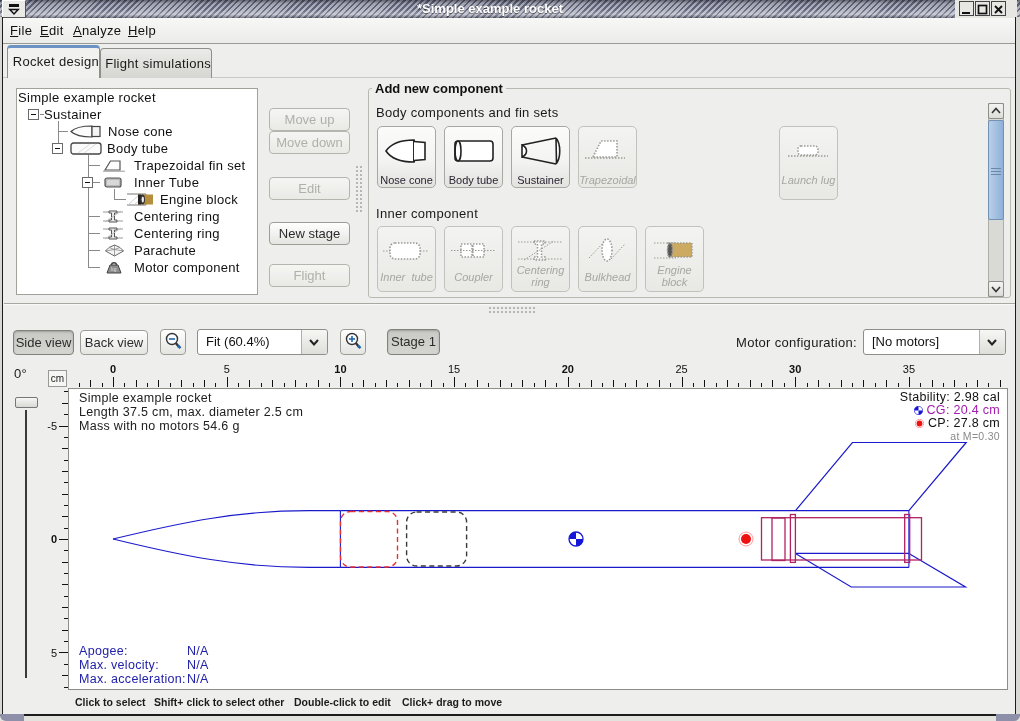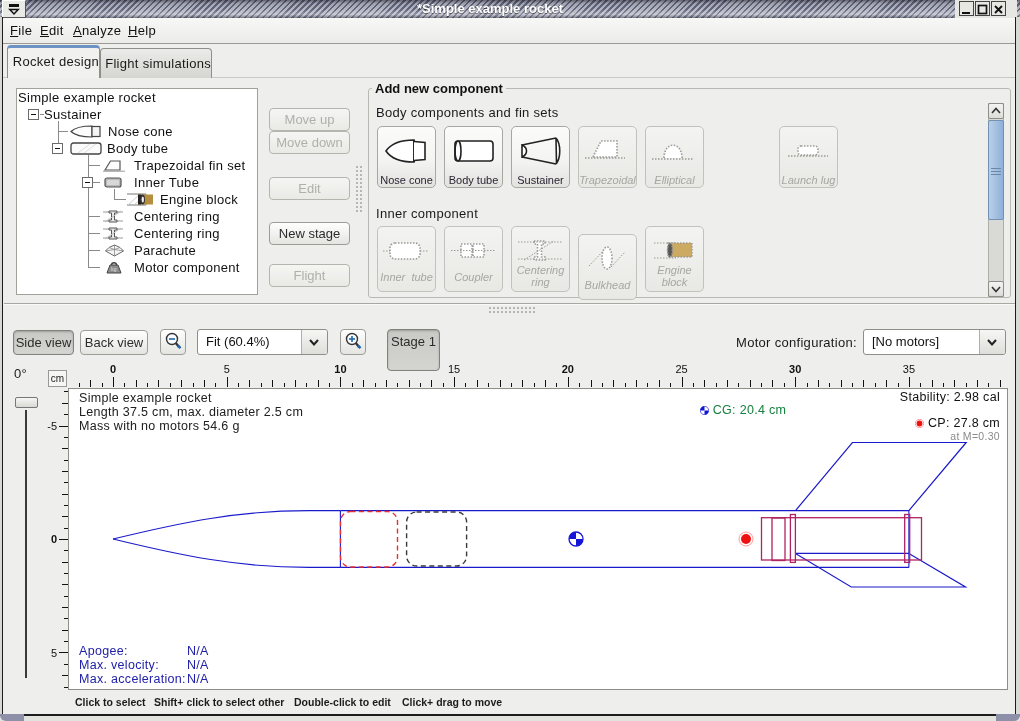--- a/index.html
+++ b/index.html
@@ -201,30 +201,21 @@
     </div>
 <div class="cbtn dis" style="left:578px;top:126px;height:62px;">
       <svg style="position:absolute;left:0;top:2px;" width="57" height="46" viewBox="0 0 57 46">
         <g fill="none" stroke="#9a9a96" stroke-width="1.6" stroke-dasharray="1.5,1.5">
           <path d="M14 28 L22 12 L38 12 L38 28 Z" fill="#fff"></path>
           <path d="M6 29 L46 29"></path>
         </g>
       </svg>
       <div class="clabel" style="top:47px;">Trapezoidal</div>
     </div>
-<div class="cbtn dis" style="left:645px;top:126px;height:62px;">
-      <svg style="position:absolute;left:0;top:2px;" width="57" height="46" viewBox="0 0 57 46">
-        <g fill="none" stroke="#9a9a96" stroke-width="1.6" stroke-dasharray="1.5,1.5">
-          <path d="M18 29 C18 12 36 12 36 29" fill="#fff"></path>
-          <path d="M6 30 L48 30"></path>
-        </g>
-      </svg>
-      <div class="clabel" style="top:47px;">Elliptical</div>
-    </div>
-<div class="cbtn dis" style="left:779px;top:126px;height:62px;">
+<div class="cbtn dis" style="left:779px;top:126px;height:74px;">
       <svg style="position:absolute;left:0;top:2px;" width="57" height="46" viewBox="0 0 57 46">
         <g fill="none" stroke="#9a9a96" stroke-width="1.6" stroke-dasharray="1.5,1.5">
           <rect x="18" y="17" width="20" height="9" rx="3" fill="#fff"></rect>
           <path d="M8 27 L48 27"></path>
         </g>
       </svg>
       <div class="clabel" style="top:47px;">Launch lug</div>
     </div>
 <div class="cbtn dis" style="left:377px;top:226px;height:66px;">
       <svg style="position:absolute;left:0;top:2px;" width="57" height="46" viewBox="0 0 57 46">
@@ -248,21 +239,21 @@
 <div class="cbtn dis" style="left:511px;top:226px;height:66px;">
       <svg style="position:absolute;left:0;top:2px;" width="57" height="46" viewBox="0 0 57 46">
         <g fill="none" stroke="#9a9a96" stroke-width="1.6" stroke-dasharray="1.5,1.5">
           <path d="M22 12 L33 12 L33 15 L29.5 15 L29.5 28 L33 28 L33 31 L22 31 L22 28 L25.5 28 L25.5 15 L22 15 Z" fill="#fff"></path>
           <path d="M6 13 L50 13 M6 30 L50 30" stroke-width="1"></path>
           <path d="M12 31 L42 12" stroke-width="1"></path>
         </g>
       </svg>
       <div class="clabel" style="top:37px;">Centering<br>ring</div>
     </div>
-<div class="cbtn dis" style="left:578px;top:234px;height:66px;">
+<div class="cbtn dis" style="left:578px;top:226px;height:66px;">
       <svg style="position:absolute;left:0;top:2px;" width="57" height="46" viewBox="0 0 57 46">
         <g fill="none" stroke="#9a9a96" stroke-width="1.6" stroke-dasharray="1.5,1.5">
           <ellipse cx="28" cy="21" rx="5" ry="11" fill="#fff"></ellipse>
           <path d="M8 13 L48 13 M8 30 L48 30" stroke-width="0" opacity="0"></path>
           <path d="M10 29 L25 13 M32 30 L46 15" stroke-width="1"></path>
         </g>
       </svg>
       <div class="clabel" style="top:44px;">Bulkhead</div>
     </div>
 <div class="cbtn dis" style="left:645px;top:226px;height:66px;">
@@ -321,21 +312,21 @@
 <div class="combo" style="left:197px;top:329px;width:131px;height:26px;line-height:24px;"><span style="margin-left:8px;">Fit (60.4%)</span><div class="comboarrow"><svg width="24" height="24" style="margin-top:0px;">
           <path d="M8 10 L12 14.5 L16 10" fill="none" stroke="#222" stroke-width="2"></path>
         </svg></div></div>
 <div class="btn" style="left:340px;top:329px;width:26px;height:26px;"><svg width="24" height="24" viewBox="0 0 24 24">
         <circle cx="11" cy="9" r="5.5" fill="#f8fbff" stroke="#333" stroke-width="1.4"></circle>
         <rect x="8" y="8.2" width="6" height="1.6" fill="#26a"></rect>
         <rect x="10.2" y="6" width="1.6" height="6" fill="#26a"></rect>
         <path d="M14.8 13 L18 17" stroke="#333" stroke-width="2.2"></path>
         <path d="M16.8 15.5 L19.5 18.2" stroke="#26a" stroke-width="2.6"></path>
       </svg></div>
-<div class="btn pressed" style="left:387px;top:329px;width:53px;height:42px;line-height:24px;">Stage 1</div>
+<div class="btn pressed" style="left:387px;top:329px;width:53px;height:26px;line-height:24px;">Stage 1</div>
 <div class="seclabel" style="left:736px;top:335px;">Motor configuration:</div>
 <div class="combo" style="left:863px;top:329px;width:143px;height:26px;line-height:24px;"><span style="margin-left:8px;">[No motors]</span><div class="comboarrow"><svg width="24" height="24">
           <path d="M8 10 L12 14.5 L16 10" fill="none" stroke="#222" stroke-width="2"></path>
         </svg></div></div>
 <div class="seclabel" style="left:14px;top:366px;font-size:13px;">0°</div>
 <div style="position:absolute;left:48px;top:370px;width:19px;height:17px;border:1px solid #9a9a94;background:#f6f6f4;font-size:10px;color:#222;text-align:center;line-height:15px;">cm</div>
 <svg style="position:absolute;left:68px;top:362px;" width="940" height="25" viewBox="0 0 940 25">
       <path d="M11.5 21 V25" stroke="#111" stroke-width="1"></path>
       <path d="M22.5 18 V25" stroke="#111" stroke-width="1"></path>
       <path d="M34.5 21 V25" stroke="#111" stroke-width="1"></path>
@@ -476,21 +467,21 @@
       <rect x="722.4" y="126.5" width="5" height="47.9" fill="none" stroke="#b02262" stroke-width="1.3"></rect>
       <rect x="836.7" y="126.5" width="5" height="47.9" fill="none" stroke="#b02262" stroke-width="1.3"></rect>
       <circle cx="508" cy="151" r="7" fill="#fff" stroke="#1515d8" stroke-width="1.3"></circle>
       <path d="M508 151 L508 144 A7 7 0 0 0 501 151 Z" fill="#1515d8"></path>
       <path d="M508 151 L508 158 A7 7 0 0 0 515 151 Z" fill="#1515d8"></path>
       <circle cx="678" cy="151" r="7" fill="none" stroke="#f99" stroke-width="1"></circle>
       <circle cx="678" cy="151" r="5" fill="#ee1111"></circle>
     </svg>
 <div style="position:absolute;left:79px;top:391px;font-size:12.5px;color:#202020;letter-spacing:.3px;line-height:14px;">Simple example rocket<br>Length 37.5 cm, max. diameter 2.5 cm<br>Mass with no motors 54.6 g</div>
 <div style="position:absolute;left:700px;top:391px;width:300px;font-size:12.5px;color:#111;letter-spacing:.3px;line-height:13px;text-align:right;">Stability: 2.98 cal</div>
-<div style="position:absolute;left:700px;top:404px;width:300px;font-size:12.5px;color:#15803d;letter-spacing:.3px;line-height:13px;text-align:left;"><svg width="9" height="9" viewBox="0 0 14 14" style="vertical-align:-1px;">
+<div style="position:absolute;left:700px;top:404px;width:300px;font-size:12.5px;color:#a21caf;letter-spacing:.3px;line-height:13px;text-align:right;"><svg width="9" height="9" viewBox="0 0 14 14" style="vertical-align:-1px;">
         <circle cx="7" cy="7" r="6.5" fill="#fff" stroke="#1515d8" stroke-width="1"></circle>
         <path d="M7 7 L7 0.5 A6.5 6.5 0 0 0 0.5 7 Z" fill="#1515d8"></path>
         <path d="M7 7 L7 13.5 A6.5 6.5 0 0 0 13.5 7 Z" fill="#1515d8"></path>
       </svg> CG: 20.4 cm</div>
 <div style="position:absolute;left:700px;top:417px;width:300px;font-size:12.5px;color:#111;letter-spacing:.3px;line-height:13px;text-align:right;"><svg width="9" height="9" viewBox="0 0 14 14" style="vertical-align:-1px;">
         <circle cx="7" cy="7" r="6.5" fill="none" stroke="#f99" stroke-width="1.5"></circle>
         <circle cx="7" cy="7" r="4.5" fill="#ee1111"></circle>
       </svg> CP: 27.8 cm</div>
 <div style="position:absolute;left:700px;top:430px;width:300px;font-size:10.5px;color:#8a8a8a;letter-spacing:.3px;text-align:right;">at M=0.30</div>
 <div style="position:absolute;left:79px;top:645px;font-size:12.5px;color:#2121aa;letter-spacing:.3px;line-height:13.8px;">Apogee:<br>Max. velocity:<br>Max. acceleration:</div>

